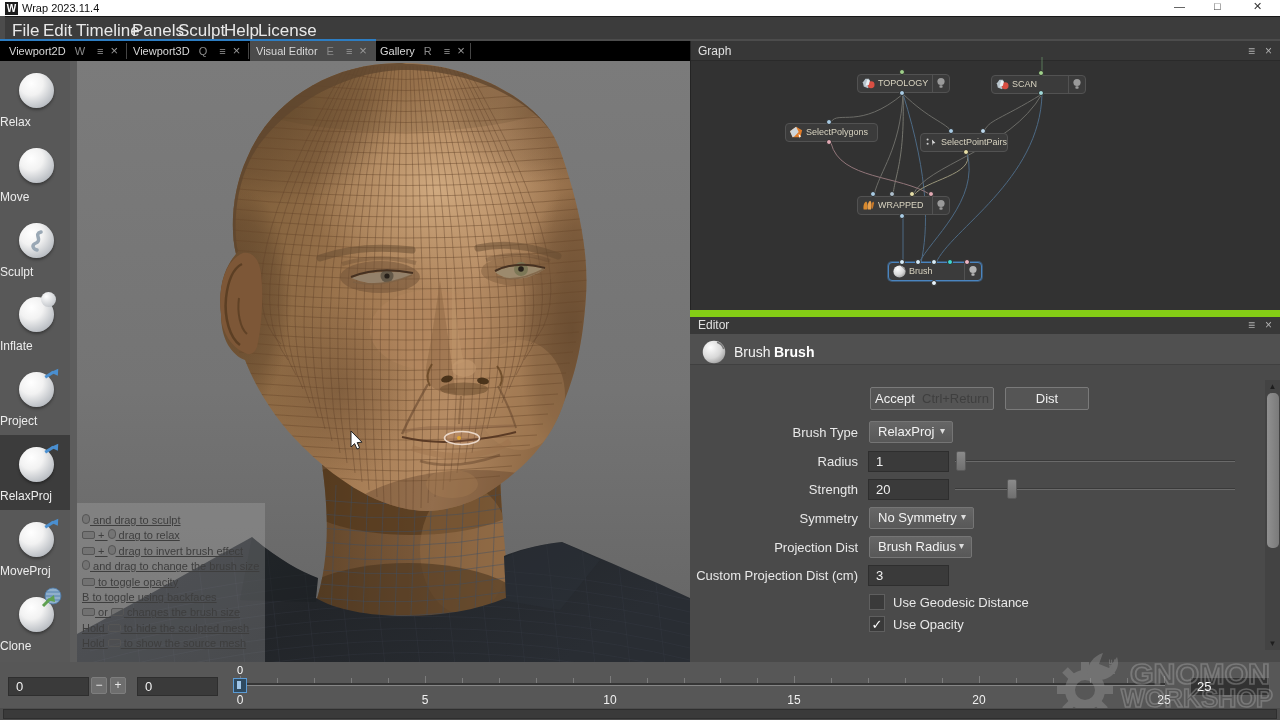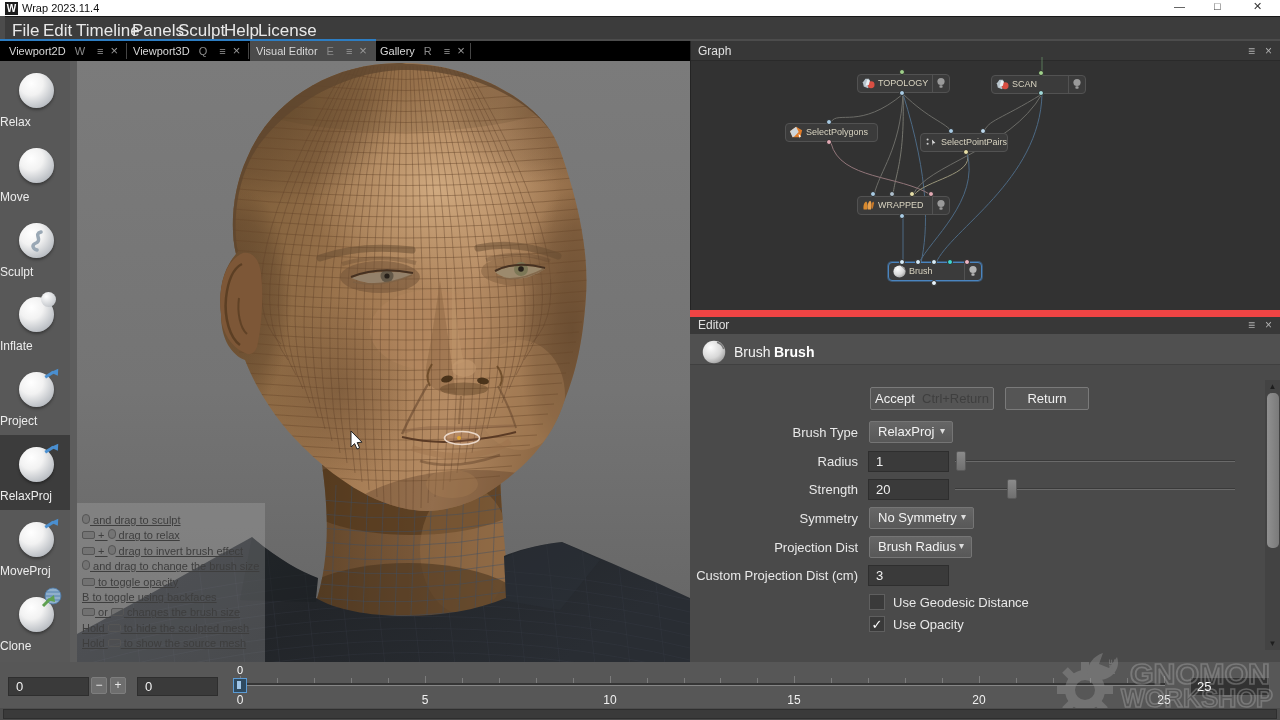--- a/index.html
+++ b/index.html
@@ -37,21 +37,21 @@
 .ghead { position:absolute; left:0; top:0; width:590px; height:20px; background:#373737; color:#e0e0e0; font-size:12px; line-height:20px; padding-left:8px; border-bottom:1px solid #2a2a2a;}
 .hicons { position:absolute; right:8px; top:0; color:#b0b0b0; }
 .hb { margin-left:10px; font-size:12px; }
 .node { position:absolute; height:19px; background:#3b3b3b; border:1px solid #525252; border-radius:4px; color:#d8d3c0; font-size:9px; line-height:17px; white-space:nowrap; }
 .nicon { display:inline-block; margin:2px 3px 0 4px; vertical-align:top; }
 .nicon svg { width:13px; height:13px; }
 .ntxt { vertical-align:top; }
 .lamp { position:absolute; right:0px; top:0; width:17px; height:17px; border-left:1px solid #525252; text-align:center; padding-top:2px; }
 .selnode { border:1px solid #4a85c0; box-shadow:0 0 0 1px rgba(74,133,192,0.45); }
 .dot { position:absolute; width:6px; height:6px; border-radius:50%; border:1px solid #2c2c2c; }
-.editor { position:absolute; left:690px; top:310px; width:590px; height:352px; background:#4a4a4a; border-top:7px solid #ef4444; }
+.editor { position:absolute; left:690px; top:310px; width:590px; height:352px; background:#4a4a4a; border-top:7px solid #84cc16; }
 .ehead { position:relative; height:17px; background:#383838; color:#e0e0e0; font-size:12px; line-height:17px; padding-left:8px; }
 .brushrow { height:31px; background:#505050; border-bottom:1px solid #404040; }
 .bico { position:absolute; left:12px; top:23px; }
 .bt1 { position:absolute; left:44px; top:27px; color:#f2f2f2; font-size:14px; }
 .bt2 { position:absolute; left:84px; top:27px; color:#fff; font-size:14px; font-weight:bold; }
 .econtent { position:relative; color:#e8e8e8; font-size:13px; }
 .erow { position:relative; height:28.7px; }
 .elabel { position:absolute; right:422px; top:4px; width:220px; text-align:right; white-space:nowrap; }
 .field { position:absolute; left:178px; top:1px; width:81px; height:21px; background:#3a3a3a; border:1px solid #2e2e2e; color:#f0f0f0; padding:2px 0 0 7px; font-size:13px; }
 .btn { position:absolute; left:180px; top:0px; height:23px; background:#555; border:1px solid #7a7a7a; border-radius:2px; text-align:center; padding-top:3px; color:#f0f0f0; font-size:13px; display:inline-block; }
@@ -424,21 +424,21 @@
           <circle cx="8" cy="8" r="7.5" fill="url(#bg2)"></circle>
           <path d="M10,1.5 A7,7 0 0,1 14.5,6" stroke="#777" fill="none"></path>
         </svg></span>
       <span class="bt1">Brush</span>
       <span class="bt2">Brush</span>
     </div>
 <div class="econtent">
 <div class="erow" style="margin-top:22px;height:34px">
         <span class="elabel"></span>
         <span class="btn" style="width:124px">Accept&nbsp; <span class="dim">Ctrl+Return</span></span>
-        <span class="btn" style="width:84px;margin-left:8px">Return</span>
+        <span class="btn" style="width:84px;margin-left:8px">Dist</span>
       </div>
 <div class="erow">
         <span class="elabel">Brush Type</span>
         <span class="drop" style="width:84px">RelaxProj<span class="da">▾</span></span>
       </div>
 <div class="erow">
         <span class="elabel">Radius</span>
         <span class="field">1</span>
         <span class="track">
           <span class="handle" style="left:1px"></span>

